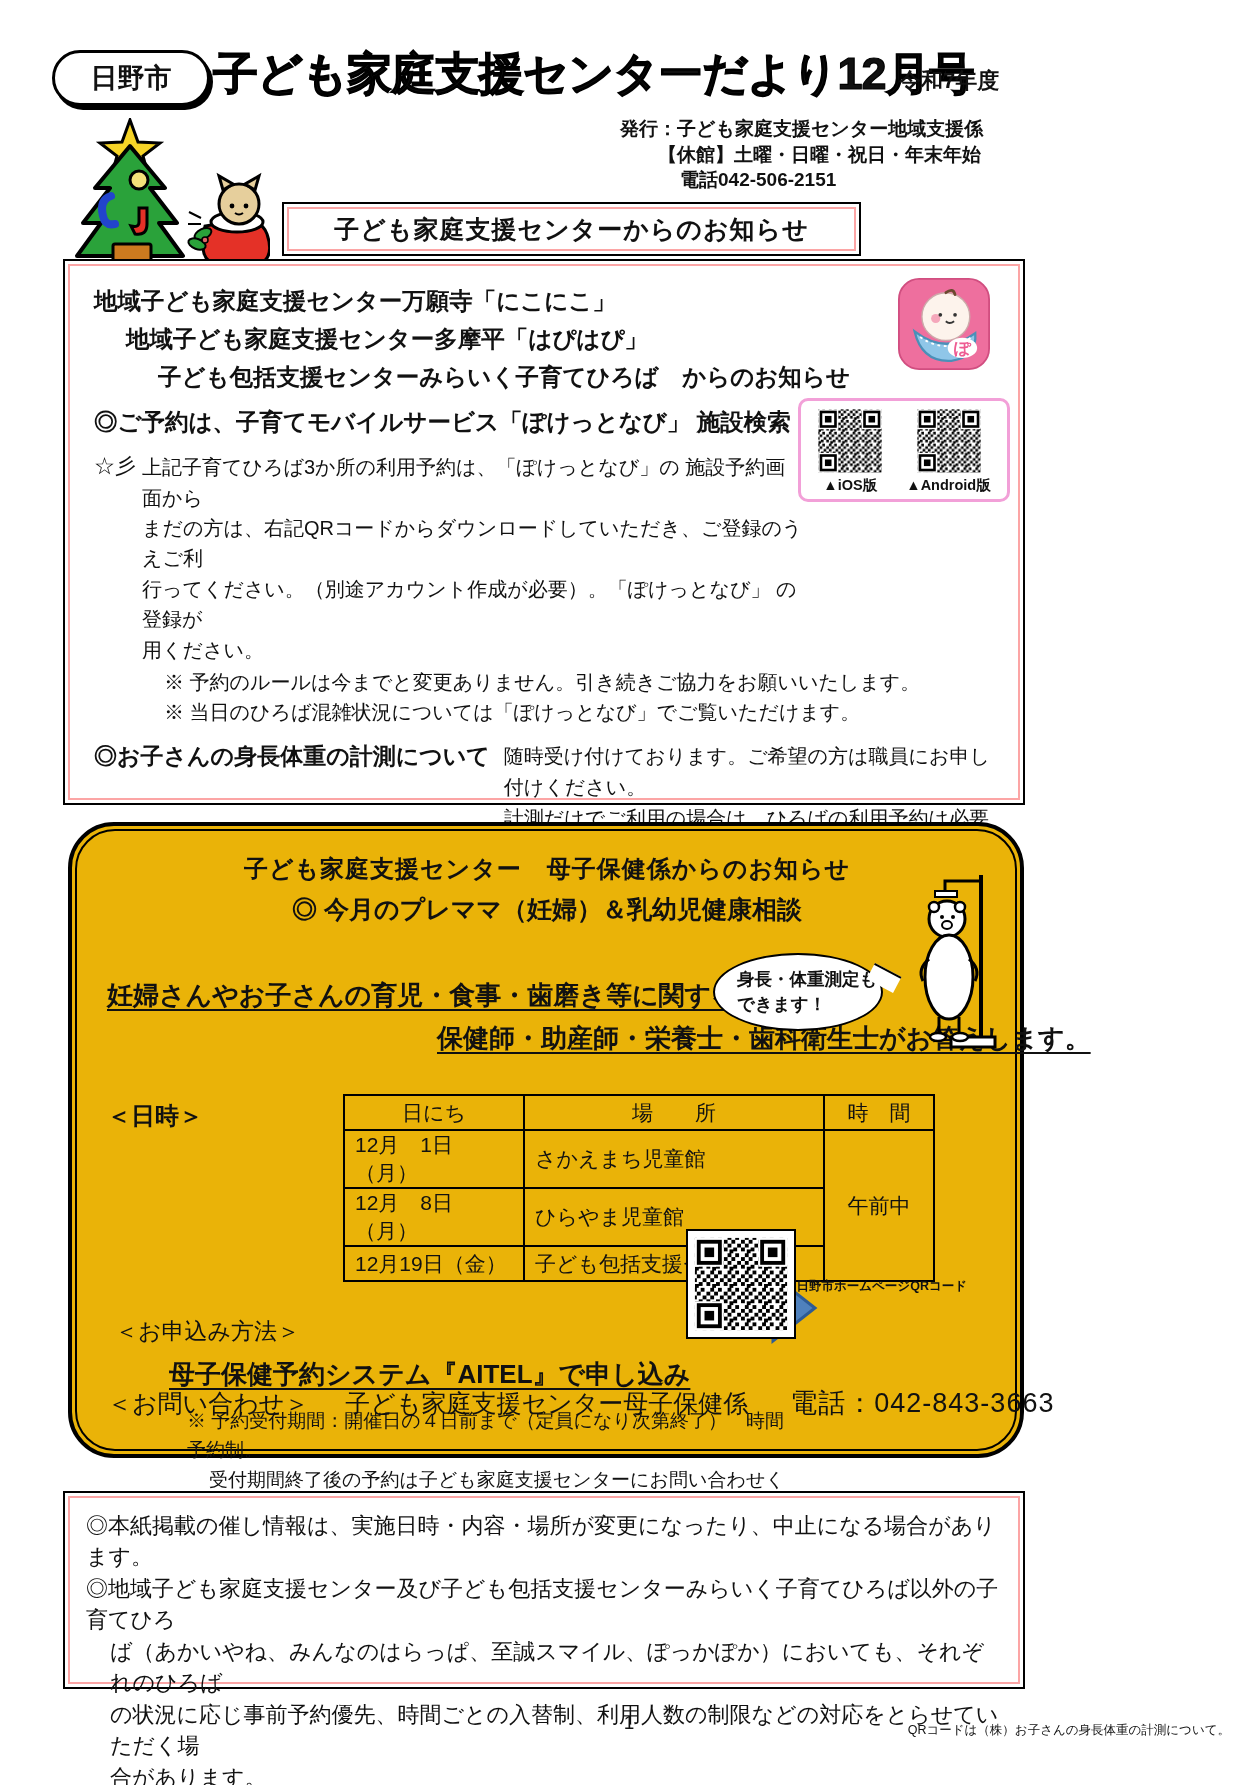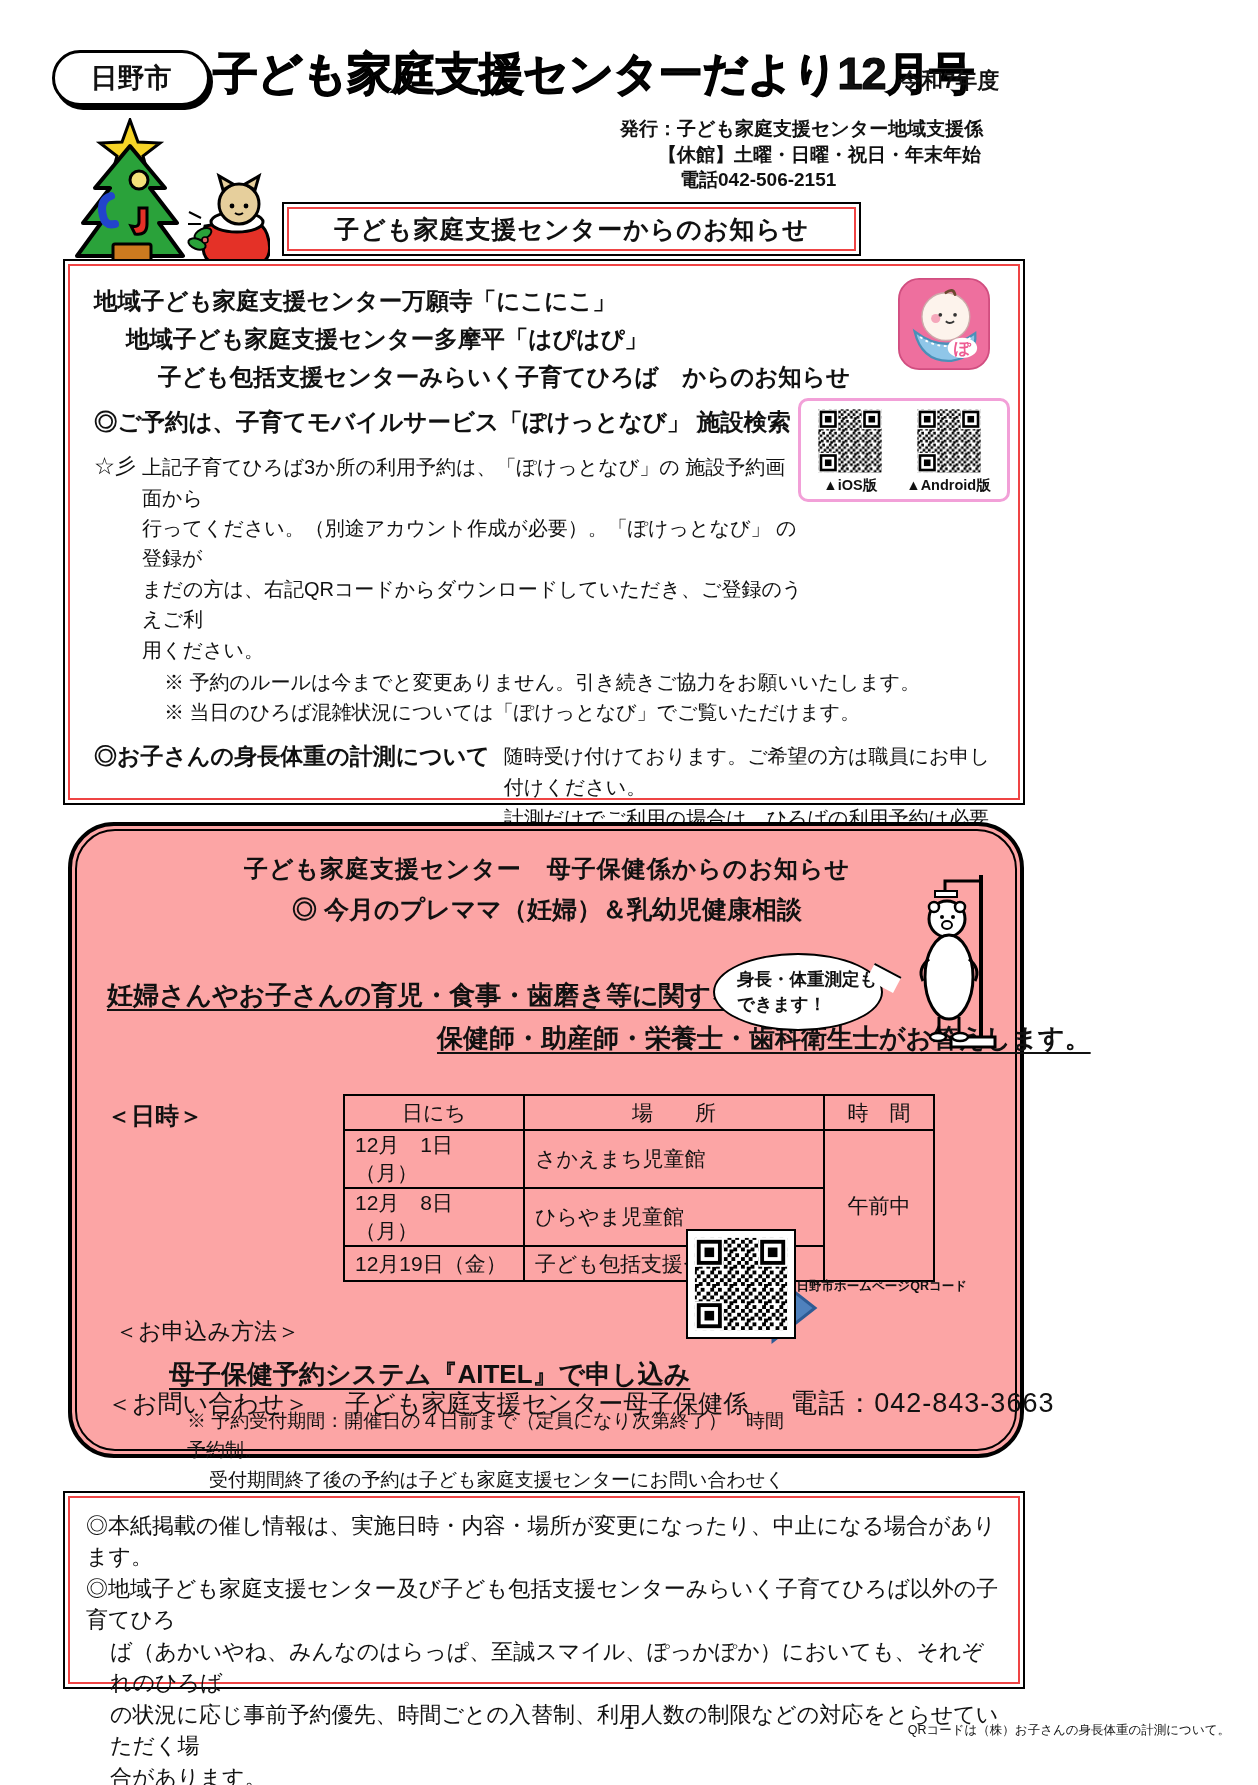--- a/index.html
+++ b/index.html
@@ -11,21 +11,21 @@
     box-shadow:3px 4px 0 #000;display:flex;align-items:center;justify-content:center;
     font-size:27px;font-weight:900;background:#fff;}
   .main-title{left:213px;top:44px;font-size:45px;font-weight:900;letter-spacing:-1px;white-space:nowrap;
     -webkit-text-stroke:1.2px #000;}
   .era{left:899px;top:66px;font-size:22px;font-weight:bold;}
   .pub{left:620px;top:116px;width:460px;font-size:19px;font-weight:bold;line-height:1.35;}
   .pub .l2{padding-left:38px;}
   .pub .l3{padding-left:60px;}
 
   
-  .dline{border:2px solid #ef4444;box-shadow:0 0 0 3px #fff,0 0 0 5px #000;background:#fff;}
+  .dline{border:2px solid #fca5a5;box-shadow:0 0 0 3px #fff,0 0 0 5px #000;background:#fff;}
   .banner{left:287px;top:207px;width:565px;height:40px;display:flex;align-items:center;justify-content:center;
     font-size:25px;font-weight:bold;letter-spacing:1px;}
 
   
   .box1{left:68px;top:264px;width:948px;height:532px;}
   .box1-inner{position:relative;width:100%;height:100%;box-sizing:border-box;padding:16px 20px 0 24px;}
   .hline{font-size:23.5px;font-weight:bold;line-height:1.62;white-space:nowrap;}
   .hline.i1{padding-left:32px;}
   .hline.i2{padding-left:64px;}
   .resv-head{font-size:23.5px;font-weight:bold;margin-top:10px;white-space:nowrap;}
@@ -40,21 +40,21 @@
   .consult-row{margin-top:16px;}
 
   .app-icon{right:28px;top:12px;width:92px;height:92px;}
   .qrbox{right:8px;top:132px;width:212px;height:104px;border:3px solid #f2a0d8;border-radius:10px;
     display:flex;gap:23px;align-items:flex-start;justify-content:center;padding-top:7px;box-sizing:border-box;background:#fff;}
   .qrunit{display:flex;flex-direction:column;align-items:center;}
   .qrunit svg{width:66px;height:66px;}
   .qrlabel{font-size:14.5px;font-weight:bold;margin-top:2px;white-space:nowrap;}
 
   
-  .box2{left:68px;top:822px;width:948px;height:628px;border:4px solid #000;border-radius:46px;background:#fca5a5;}
+  .box2{left:68px;top:822px;width:948px;height:628px;border:4px solid #000;border-radius:46px;background:#eab308;}
   .box2-inner{position:absolute;inset:3px;border:2px solid #000;border-radius:40px;padding:22px 28px 0 30px;box-sizing:border-box;}
   .b2-title1{text-align:center;font-size:24px;font-weight:bold;letter-spacing:1px;}
   .b2-title2{text-align:center;font-size:25px;font-weight:bold;margin-top:8px;}
   .lead1{margin-top:52px;font-size:26px;font-weight:bold;text-decoration:underline;text-decoration-thickness:2px;text-underline-offset:5px;white-space:nowrap;}
   .lead2{margin-top:8px;margin-left:330px;font-size:26px;font-weight:bold;text-decoration:underline;text-decoration-thickness:2px;text-underline-offset:5px;white-space:nowrap;}
   .dt-row{display:flex;margin-top:38px;}
   .dt-label{font-size:24px;font-weight:bold;margin-top:6px;}
   .sched{margin-left:140px;border-collapse:collapse;}
   .sched td,.sched th{border:2px solid #000;font-size:21px;padding:0 10px;height:33px;}
   .sched th{font-weight:normal;text-align:center;}
@@ -175,22 +175,22 @@
     <div class="hline">地域子ども家庭支援センター万願寺「にこにこ」</div>
     <div class="hline i1">地域子ども家庭支援センター多摩平「はぴはぴ」</div>
     <div class="hline i2">子ども包括支援センターみらいく子育てひろば　からのお知らせ</div>
 
     <div class="resv-head">◎ご予約は、子育てモバイルサービス「ぽけっとなび」 施設検索・予約から！</div>
 
     <div class="star-para">
       <span class="star-mark">☆彡</span>
       <div class="para-lines">
         <div>上記子育てひろば3か所の利用予約は、「ぽけっとなび」の 施設予約画面から</div>
+        <div>まだの方は、右記QRコードからダウンロードしていただき、ご登録のうえご利</div>
         <div>行ってください。（別途アカウント作成が必要）。「ぽけっとなび」 の登録が</div>
-        <div>まだの方は、右記QRコードからダウンロードしていただき、ご登録のうえご利</div>
         <div>用ください。</div>
       </div>
     </div>
 
     <div class="notes">
       <div>※ 予約のルールは今までと変更ありません。引き続きご協力をお願いいたします。</div>
       <div>※ 当日のひろば混雑状況については「ぽけっとなび」でご覧いただけます。</div>
     </div>
 
     <div class="sec-row">

